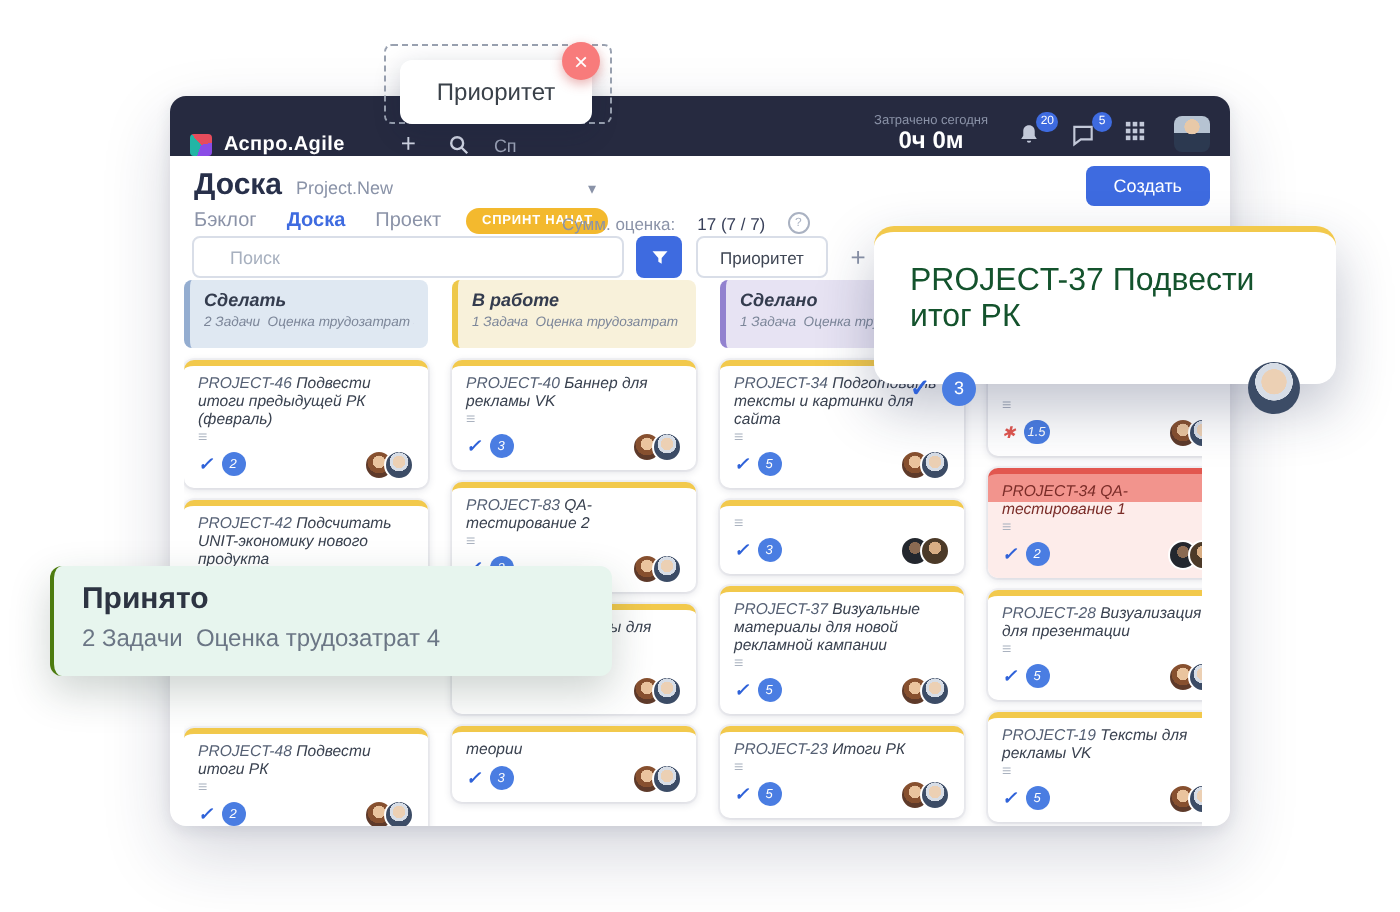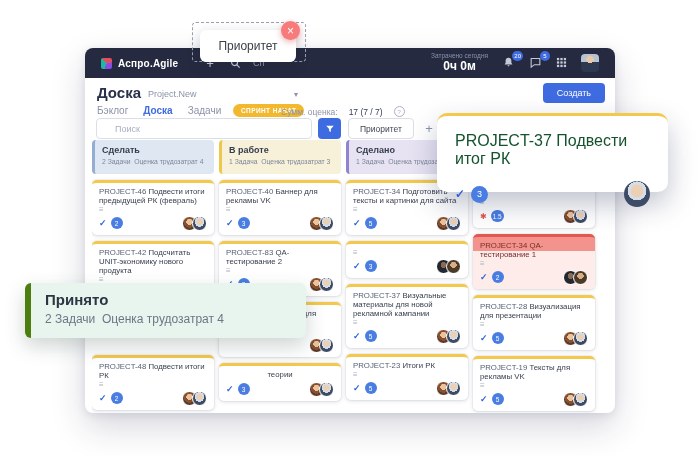--- a/index.html
+++ b/index.html
@@ -4,21 +4,21 @@
 <style>
   html,body{margin:0;padding:0;background:#fff;}
   .stage{position:relative;width:700px;height:456px;background:#fff;overflow:hidden;
          font-family:"Liberation Sans",sans-serif;-webkit-font-smoothing:antialiased;}
   
   .window{position:absolute;left:85px;top:48px;width:530px;height:365px;background:#fff;
           border-radius:8px;overflow:hidden;
           box-shadow:0 14px 34px rgba(25,35,70,.18),0 2px 8px rgba(25,35,70,.10);}
   
   .topbar{position:absolute;top:0;left:0;right:0;height:30px;background:#262a40;
-          display:flex;align-items:center;padding:0 16px;box-sizing:border-box;}
+          display:flex;align-items:flex-end;padding:0 10px;box-sizing:border-box;}
   .logo{width:11px;height:11px;border-radius:2px;flex:none;
         background:conic-gradient(from 200deg,#22b5a5 0 33%,#e64c5c 33% 66%,#8a4ce6 66% 100%);}
   .brand{color:#fff;font-size:10px;font-weight:bold;margin-left:6px;letter-spacing:.2px;}
   .tb-plus{color:#cfd4e2;font-size:13px;line-height:13px;margin-left:28px;cursor:pointer;}
   .tb-search{margin-left:16px;display:inline-flex;}
   .menu-partial{color:#9aa1b5;font-size:9px;margin-left:12px;}
   .tb-right{margin-left:auto;display:flex;align-items:center;gap:14px;}
   .time{text-align:center;line-height:1.15;}
   .time-cap{font-size:6.5px;color:#8b93a8;}
   .time-val{font-size:12px;color:#fff;font-weight:bold;}
@@ -52,36 +52,36 @@
                 font-family:inherit;outline:none;}
   .search-input::placeholder{color:#a7b0bf;}
   .filter-btn{position:absolute;left:233px;top:70px;width:23px;height:21px;background:#3e6be0;
               border:none;border-radius:4px;display:flex;align-items:center;justify-content:center;cursor:pointer;}
   .priority-btn{position:absolute;left:263px;top:70px;height:21px;background:#fff;
                 border:1px solid #d9dee8;border-radius:4px;font-size:8.5px;color:#3f4654;
                 padding:0 11px;cursor:pointer;font-family:inherit;}
   .add-btn{position:absolute;left:334px;top:70px;width:20px;height:21px;background:none;border:none;
            color:#8a93a8;font-size:13px;cursor:pointer;}
   
-  .columns{position:absolute;left:7px;top:92px;right:14px;bottom:0;display:flex;gap:5px;overflow:hidden;}
+  .columns{position:absolute;left:7px;top:92px;right:14px;bottom:0;display:flex;gap:12px;overflow:hidden;font-style:italic;}
   .column{width:122px;flex:none;}
   .col-head{height:34px;border-radius:4px;border-left:3px solid transparent;padding:5px 7px;
             box-sizing:border-box;margin-bottom:6px;}
   .col-head.ghost{visibility:hidden;}
   .col-head.todo{background:#dfe8f2;border-color:#94add0;}
   .col-head.progress{background:#f8f1da;border-color:#eec84a;}
   .col-head.done{background:#e7e3f3;border-color:#9282cf;}
   .col-name{font-size:9px;font-weight:bold;color:#343c4e;}
   .col-meta{font-size:6.8px;color:#7c8699;margin-top:3px;white-space:nowrap;overflow:hidden;}
   .card{background:#fff;border-radius:5px;border-top:3px solid #f2c94c;margin-bottom:6px;
         padding:4px 7px 4px;box-sizing:border-box;cursor:pointer;
         box-shadow:0 1px 4px rgba(25,35,70,.15),0 0 0 1px rgba(25,35,70,.04);}
   .column:nth-child(1) .cards .card:nth-child(3){margin-top:50px;}
   .card-line{font-size:7.8px;line-height:9px;color:#39414f;}
-  .card.alignr .card-line{text-align:center;}
+  .card.alignr .card-line{text-align:left;}
   .card-title:empty{display:inline-block;min-height:9px;min-width:2px;}
   .card-id{color:#556074;margin-top:39px;}
   .desc-ic{color:#aab2bf;font-size:8px;line-height:7px;margin-top:1px;}
   .card-foot{display:flex;align-items:center;margin-top:2px;height:16px;}
   .check{color:#2f62d9;font-size:9px;font-weight:bold;}
   .fire{color:#e2574f;font-size:8px;}
   .badge{min-width:12px;height:12px;padding:0 2px;border-radius:7px;background:#4a7de2;color:#fff;
          font-size:6.5px;display:inline-flex;align-items:center;justify-content:center;
          margin-left:4px;box-sizing:border-box;}
   .avset{margin-left:auto;display:flex;}
@@ -108,21 +108,21 @@
            border-radius:10px;border-top:3px solid #f2c94c;z-index:40;box-sizing:border-box;
            box-shadow:0 12px 28px rgba(30,40,80,.28);padding:16px 18px 10px;cursor:pointer;}
   .task-popup .tp-title{font-size:16px;color:#14532d;}
   .tp-foot{display:flex;align-items:center;margin-top:13px;}
   .tp-check{color:#2f62d9;font-size:12px;font-weight:bold;}
   .tp-badge{min-width:17px;height:17px;border-radius:9px;background:#4a7de2;color:#fff;font-size:9px;
             display:inline-flex;align-items:center;justify-content:center;margin-left:6px;}
   .tp-avatar{margin-left:auto;width:26px;height:26px;border-radius:50%;
      background:radial-gradient(circle at 50% 38%,#ecd0b4 0 30%,#d7dde6 31% 45%,#3c4c66 46% 100%);}
   .accepted{position:absolute;left:25px;top:283px;width:281px;height:55px;background:#e7f5ee;
-            border-left:6px solid #4d7c0f;border-radius:6px;z-index:50;box-sizing:border-box;
+            border-left:2px solid #4d7c0f;border-radius:6px;z-index:50;box-sizing:border-box;
             padding:8px 14px;box-shadow:0 8px 20px rgba(30,60,45,.22);}
   .accepted .ac-title{font-size:15px;font-weight:bold;color:#2d3442;}
   .accepted .ac-meta{font-size:12px;color:#6b7685;margin-top:4px;}
 </style>
 </head>
 <body>
 
 <div class="stage">
 
   <div class="window">
@@ -175,21 +175,21 @@
     <div class="board-title">Доска</div>
     <div class="project-sel">
       <span>Project.New</span>
       <span class="chev">▾</span>
     </div>
     <button class="create-btn">Создать</button>
 
     <div class="tabs">
         <div class="tab">Бэклог</div>
         <div class="tab active">Доска</div>
-        <div class="tab">Задачи</div>
+        <div class="tab">Проект</div>
         <div class="tab">Все задачи</div>
       </div>
     <span class="sprint-pill">СПРИНТ НАЧАТ</span>
     <div class="score">
       <span>Сумм. оценка:</span>
       <span class="score-val">17 (7 / 7)</span>
       <span class="info-ic">?</span>
     </div>
 
     <input class="search-input" placeholder="Поиск" style="">

